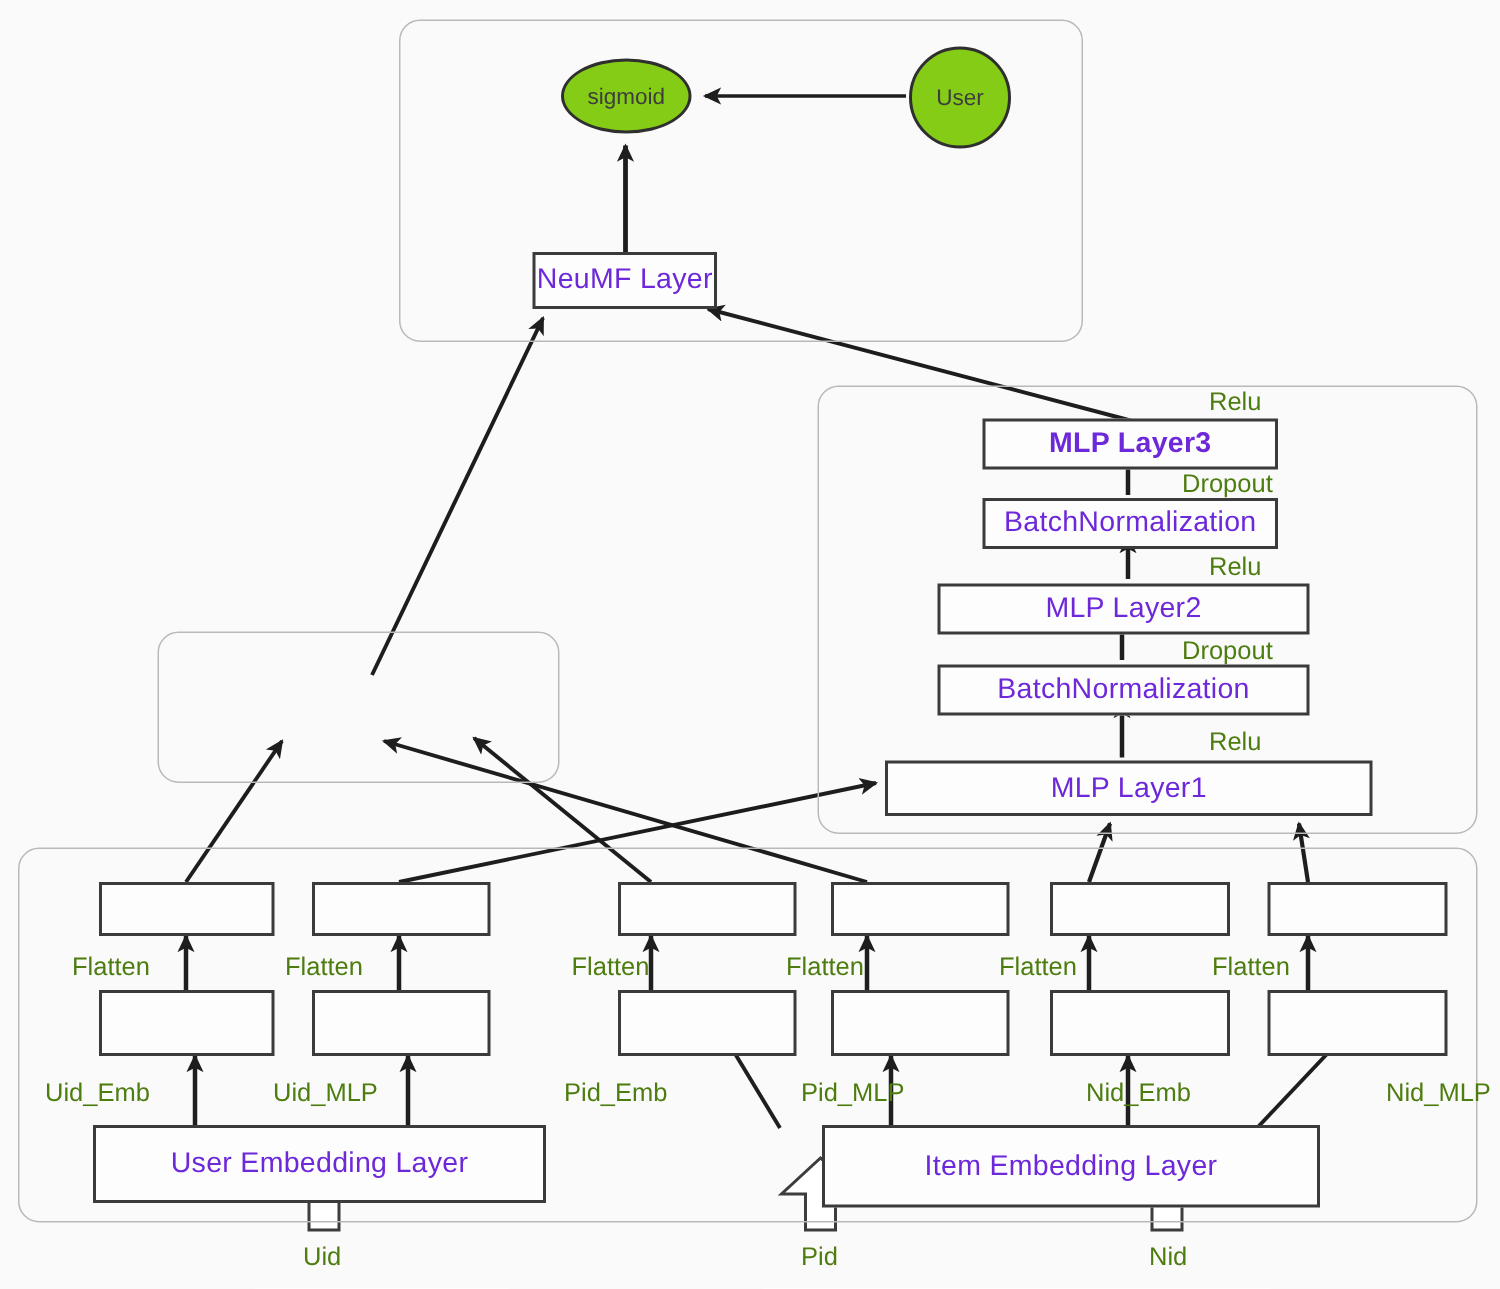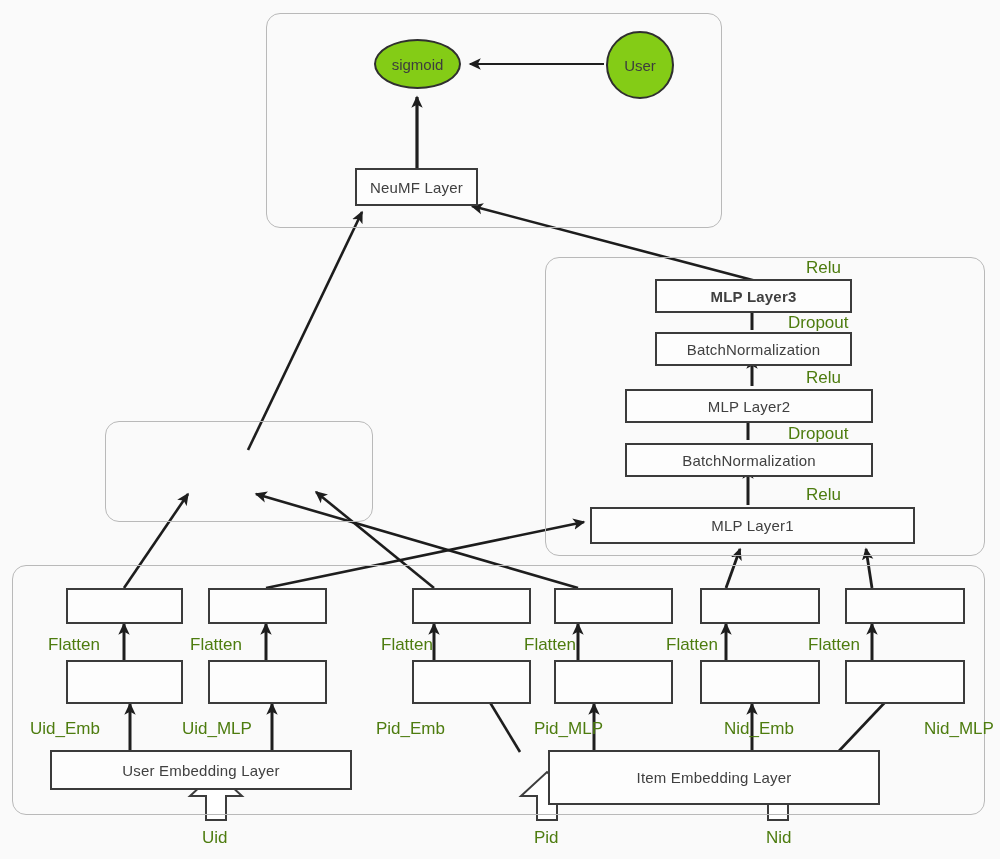--- a/index.html
+++ b/index.html
@@ -17,22 +17,22 @@
     border-radius:14px;
     background:rgba(250,250,250,0.01);
     box-sizing:border-box;
   }
   .nodebox{
     position:absolute;
     border:2px solid #3b3b3b;
     background:#fdfdfd;
     box-sizing:border-box;
     display:flex;align-items:center;justify-content:center;
-    color:#404040;
-    font-size:15px;
+    color:#6d28d9;
+    font-size:19px;
     letter-spacing:.2px;
     white-space:nowrap;
   }
   .emptybox{
     position:absolute;
     border:2px solid #3b3b3b;
     background:#fdfdfd;
     box-sizing:border-box;
   }
   .ellipse{
@@ -174,21 +174,21 @@
   <div class="emptybox" style="left:700px;top:660px;width:120px;height:44px;"></div>
   <div class="emptybox" style="left:845px;top:660px;width:120px;height:44px;"></div>
 
   <div class="lbl" style="left:30px;top:719px;">Uid_Emb</div>
   <div class="lbl" style="left:182px;top:719px;">Uid_MLP</div>
   <div class="lbl" style="left:376px;top:719px;">Pid_Emb</div>
   <div class="lbl" style="left:534px;top:719px;">Pid_MLP</div>
   <div class="lbl" style="left:676px;top:719px;margin-left:48px;">Nid_Emb</div>
   <div class="lbl" style="left:924px;top:719px;">Nid_MLP</div>
 
-  <div class="nodebox" style="left:50px;top:750px;width:302px;height:40px;">
+  <div class="nodebox" style="left:62px;top:750px;width:302px;height:52px;">
     <span>User Embedding Layer</span>
   </div>
   <div class="nodebox" style="left:508px;top:750px;width:332px;height:55px;margin-left:40px;">
     <span>Item Embedding Layer</span>
   </div>
 
   <div class="lbl" style="left:202px;top:828px;">Uid</div>
   <div class="lbl" style="left:534px;top:828px;">Pid</div>
   <div class="lbl" style="left:766px;top:828px;">Nid</div>
 

